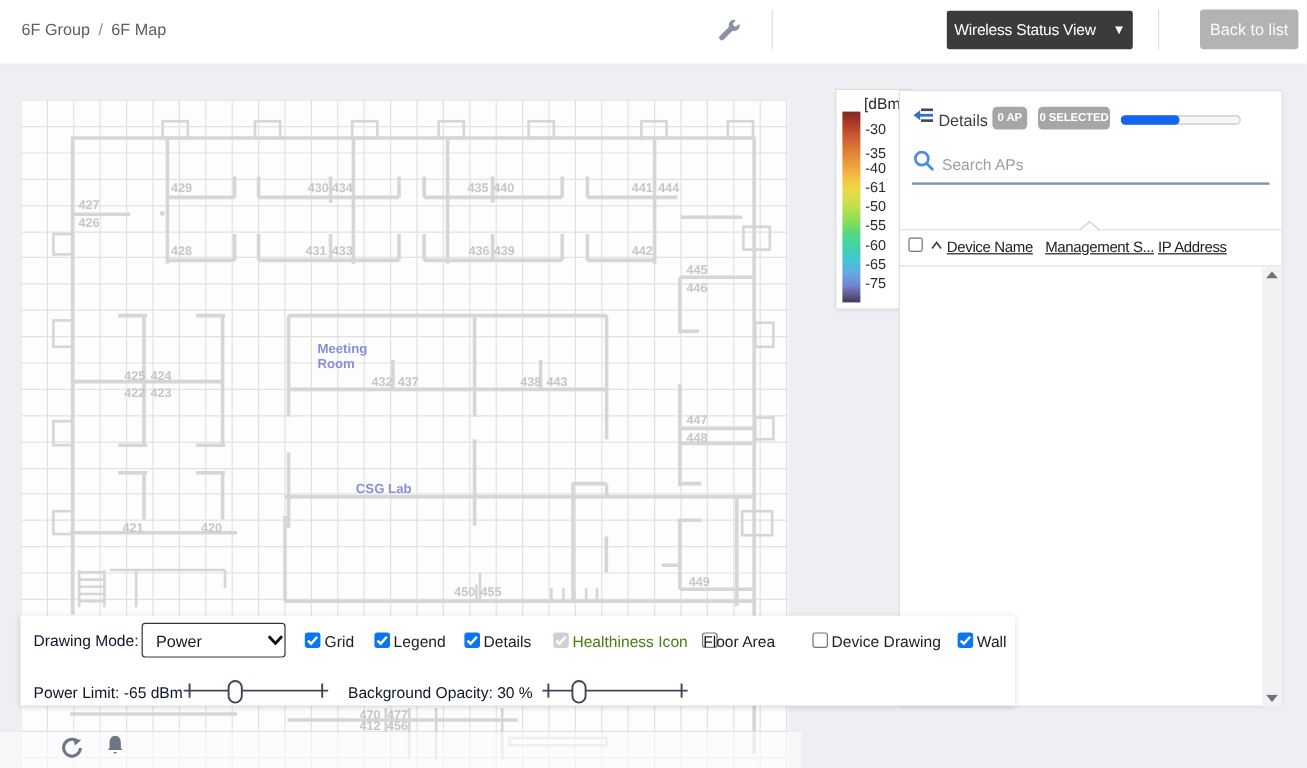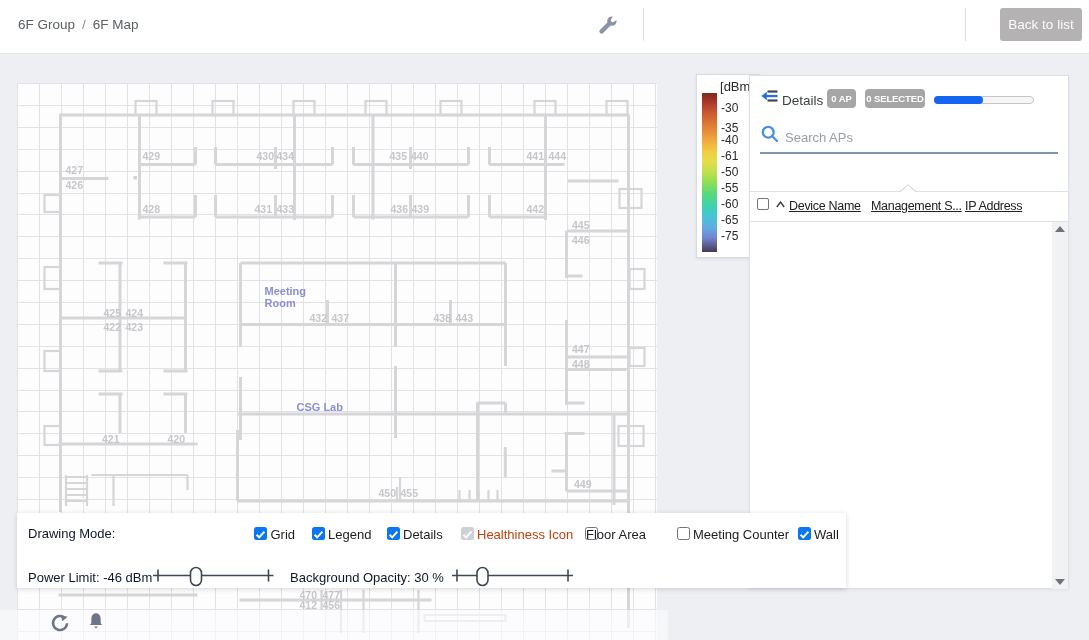--- a/index.html
+++ b/index.html
@@ -37,35 +37,36 @@
 
   .tpanel { position:absolute; left:17px; top:458px; width:829px; height:75px; background:#ffffff; box-shadow:0 1px 5px rgba(0,0,0,.16); z-index:20; }
   .tp-lbl { position:absolute; font-size:13px; color:#0f172a; white-space:nowrap; }
   .tsel { position:absolute; left:101px; top:6px; width:120px; height:29px; border:1.5px solid #333639; border-radius:3px; background:#fff; }
   .tsel span { position:absolute; left:11px; top:6.5px; font-size:13.5px; color:#1a1a1a; }
   .cb { position:absolute; top:14px; width:13px; height:13px; border-radius:2.5px; }
   .cb.on { background:#0a76f0; }
   .cb.off { background:#fff; border:1.5px solid #70757a; }
   .cb.dis { background:#cdd1d6; }
   .cblbl { position:absolute; top:13.5px; font-size:13px; color:#1c1e21; white-space:nowrap; }
-  .cblbl.grey { color:#c2410c; }
+  .cblbl.grey { color:#4d7c0f; }
 
   .icorow { position:absolute; z-index:25; }
 </style>
 </head>
 <body>
   <div class="topbar">
     <div class="crumb">6F Group<span class="sep">/</span>6F Map</div>
     <svg style="position:absolute;left:597px;top:13px" width="23" height="23" viewBox="0 0 23 23">
       <g transform="translate(11.5,11.5) rotate(45) scale(0.85)" fill="#8b93a7">
         <path d="M -2.9 -10.3 A 5.5 5.5 0 1 0 2.9 -10.3 L 2 -5.9 A 2.5 2.5 0 0 1 -2 -5.9 Z"></path>
         <path d="M -2.6 -2.5 L 2.6 -2.5 L 2.6 11.5 A 2.6 2.6 0 0 1 -2.6 11.5 Z"></path>
       </g>
     </svg>
     <div class="vsep" style="left:643px"></div>
+    <div class="dbtn" style="left:789px;width:155px">Wireless Status View<span class="tri">▼</span></div>
     <div class="vsep" style="left:965px"></div>
     <div class="gbtn" style="left:1000px;width:82px">Back to list</div>
   </div>
 
   <div class="stage">
     <svg class="map" viewBox="0 0 640 557">
       <path d="M0.5 0 V557 M22.5 0 V557 M44.5 0 V557 M66.5 0 V557 M88.5 0 V557 M110.5 0 V557 M132.5 0 V557 M154.5 0 V557 M176.5 0 V557 M198.5 0 V557 M220.5 0 V557 M242.5 0 V557 M264.5 0 V557 M286.5 0 V557 M308.5 0 V557 M330.5 0 V557 M352.5 0 V557 M374.5 0 V557 M396.5 0 V557 M418.5 0 V557 M440.5 0 V557 M462.5 0 V557 M484.5 0 V557 M506.5 0 V557 M528.5 0 V557 M550.5 0 V557 M572.5 0 V557 M594.5 0 V557 M616.5 0 V557 M638.5 0 V557 M0 0.5 H640 M0 22.5 H640 M0 44.5 H640 M0 66.5 H640 M0 88.5 H640 M0 110.5 H640 M0 131.5 H640 M0 153.5 H640 M0 175.5 H640 M0 197.5 H640 M0 219.5 H640 M0 241.5 H640 M0 263.5 H640 M0 285.5 H640 M0 307.5 H640 M0 328.5 H640 M0 350.5 H640 M0 372.5 H640 M0 394.5 H640 M0 416.5 H640 M0 438.5 H640 M0 460.5 H640 M0 482.5 H640 M0 504.5 H640 M0 526.5 H640 M0 548.5 H640" stroke="#e2e2e5" stroke-width="1" fill="none"></path>
       <g stroke="#d6d6d9" stroke-width="3" fill="none">
         <path d="M42.5 32 H612.5 M43.5 31 V429 M611.5 32 V545"></path>
         <path d="M122.5 81.5 H178.5 M122.5 32 V136.5 M178.5 64 V81.5"></path>
@@ -212,46 +213,52 @@
           <path d="M0 6 L5 0 L10 6 Z" fill="#6f7377"></path>
         </svg>
         <svg style="position:absolute;left:3px;bottom:4px" width="10" height="6" viewBox="0 0 10 6">
           <path d="M0 0 L5 6 L10 0 Z" fill="#6f7377"></path>
         </svg>
       </div>
     </div>
 
     <div class="tpanel">
       <div class="tp-lbl" style="left:11px;top:13px">Drawing Mode:</div>
+      <div class="tsel">
+        <span>Power</span>
+        <svg style="position:absolute;left:104px;top:9px" width="13" height="9" viewBox="0 0 13 9">
+          <path d="M1 1.2 L6.5 7.2 L12 1.2" fill="none" stroke="#111" stroke-width="2.4"></path>
+        </svg>
+      </div>
       <div class="cb on" style="left:237px"><svg width="13" height="13" viewBox="0 0 13 13">
           <path d="M2.6 6.8 L5.2 9.4 L10.4 3.6" fill="none" stroke="#fff" stroke-width="2"></path>
         </svg></div>
       <div class="cblbl" style="left:253.5px">Grid</div>
       <div class="cb on" style="left:294.5px"><svg width="13" height="13" viewBox="0 0 13 13">
           <path d="M2.6 6.8 L5.2 9.4 L10.4 3.6" fill="none" stroke="#fff" stroke-width="2"></path>
         </svg></div>
       <div class="cblbl" style="left:311px">Legend</div>
       <div class="cb on" style="left:369.5px"><svg width="13" height="13" viewBox="0 0 13 13">
           <path d="M2.6 6.8 L5.2 9.4 L10.4 3.6" fill="none" stroke="#fff" stroke-width="2"></path>
         </svg></div>
       <div class="cblbl" style="left:386px">Details</div>
       <div class="cb dis" style="left:443.5px"><svg width="13" height="13" viewBox="0 0 13 13">
           <path d="M2.6 6.8 L5.2 9.4 L10.4 3.6" fill="none" stroke="#fff" stroke-width="2"></path>
         </svg></div>
       <div class="cblbl grey" style="left:460px">Healthiness Icon</div>
       <div class="cb off" style="left:568px"></div>
       <div class="cblbl" style="left:569px">Floor Area</div>
       <div class="cb off" style="left:659.5px"></div>
-      <div class="cblbl" style="left:676px">Meeting Counter</div>
+      <div class="cblbl" style="left:676px">Device Drawing</div>
       <div class="cb on" style="left:780.5px"><svg width="13" height="13" viewBox="0 0 13 13">
           <path d="M2.6 6.8 L5.2 9.4 L10.4 3.6" fill="none" stroke="#fff" stroke-width="2"></path>
         </svg></div>
       <div class="cblbl" style="left:797px">Wall</div>
 
-      <div class="tp-lbl" style="left:11px;top:56.5px">Power Limit: -46 dBm</div>
+      <div class="tp-lbl" style="left:11px;top:56.5px">Power Limit: -65 dBm</div>
       <svg style="position:absolute;left:135px;top:50px" width="125" height="25" viewBox="0 0 125 25">
         <path d="M1 12.5 H121.5 M6 6.5 V18.5 M116.5 6.5 V18.5" stroke="#3e4756" stroke-width="1.6" fill="none"></path>
         <rect x="38.5" y="4.5" width="11" height="18" rx="5.5" fill="#ffffff" stroke="#3e4756" stroke-width="1.6"></rect>
       </svg>
       <div class="tp-lbl" style="left:273px;top:56.5px">Background Opacity: 30 %</div>
       <svg style="position:absolute;left:434px;top:50px" width="128" height="25" viewBox="0 0 128 25">
         <path d="M1 12.5 H122 M6 6.5 V18.5 M117 6.5 V18.5" stroke="#3e4756" stroke-width="1.6" fill="none"></path>
         <rect x="26" y="4.5" width="11" height="18" rx="5.5" fill="#ffffff" stroke="#3e4756" stroke-width="1.6"></rect>
       </svg>
     </div>

